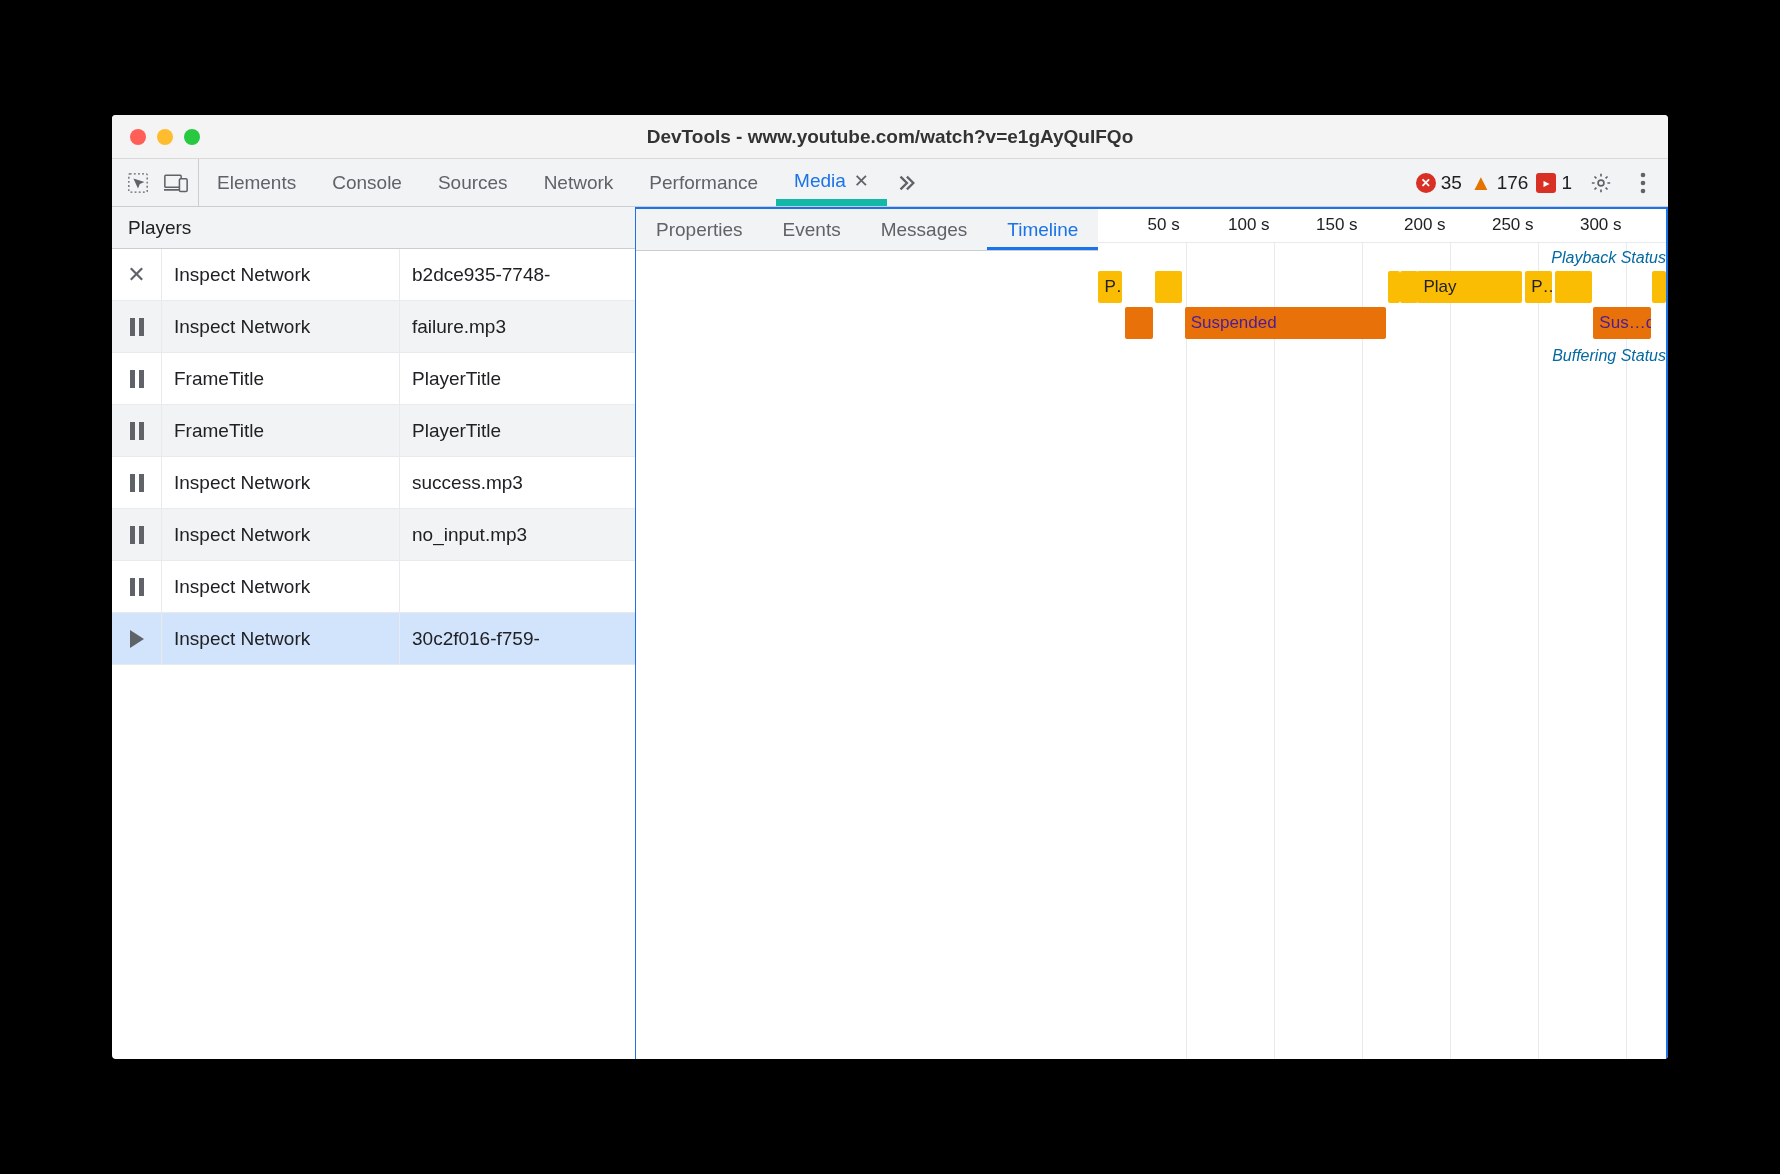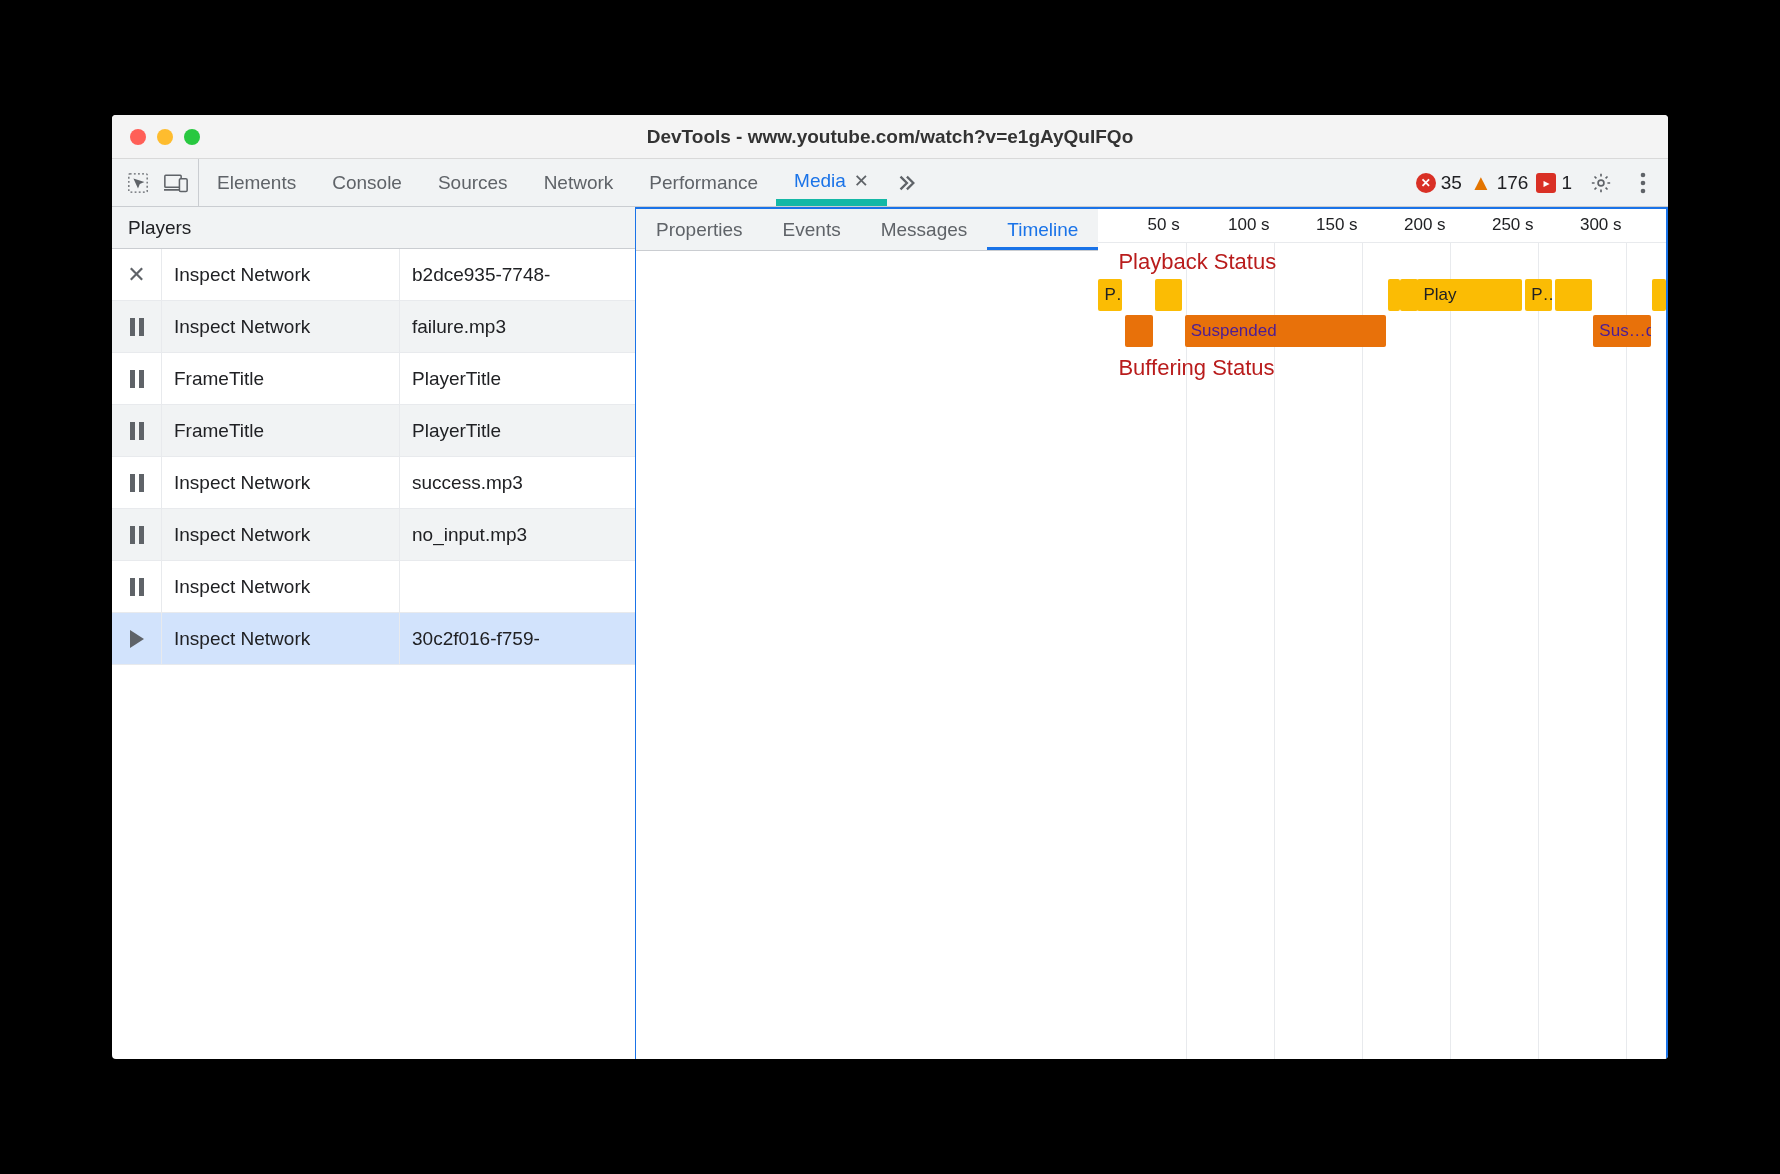--- a/index.html
+++ b/index.html
@@ -92,33 +92,33 @@
   .icon-x { font-size:22px; color:#5f6368; font-weight:400;}
   .icon-play { width:0; height:0; border-left:14px solid #5f6368; border-top:9px solid transparent; border-bottom:9px solid transparent; }
   
   .detail { flex:1; display:flex; flex-direction:row; border:2px solid #1a73e8; border-left:none; border-bottom:none; }
   .detail-tabs {
     height: 42px; background:#f1f3f4; border-bottom:1px solid #cacdd1;
     display:flex; align-items:stretch; font-size:19px; color:#5f6368;
   }
   .d-tab { padding:0 20px; display:flex; align-items:center; }
   .d-tab.active { color:#1a73e8; border-bottom:3px solid #1a73e8; padding-top:3px; }
-  .timeline-wrap { flex:1; overflow:hidden; position:relative; background:#fff; }
+  .timeline-wrap { flex:1; overflow:hidden; position:relative; background:#fff;text-align:right; }
   
   .ruler {
     height: 34px; border-bottom:1px solid #e8eaed; position:relative;
     font-size:17px; color:#202124;
   }
   .ruler-tick { position:absolute; top:6px; transform:translateX(-50%); }
   
   .grid { position:absolute; top:34px; left:0; right:0; bottom:0; pointer-events:none; }
   .gridline { position:absolute; top:0; bottom:0; width:1px; background:#e8eaed; }
   
   .track-area { position:absolute; top:34px; left:0; right:0; bottom:0; }
-  .status-label { font-size:22px; color:#b91c1c; padding: 6px 0 2px 20px; }
+  .status-label { font-size:16px; color:#0369a1; padding: 6px 0 2px 20px; font-style: italic; }
   .track { position:relative; height:36px; }
   .bar {
     position:absolute; top:2px; bottom:2px; border-radius:2px;
     display:flex; align-items:center; padding:0 6px; font-size:17px; color:#4c1d95;
     overflow:hidden; white-space:nowrap;
   }
   .bar.light { background:#fbbc04; color:#202124;}
   .bar.dark { background:#e8710a; }
 </style>
 </head>

